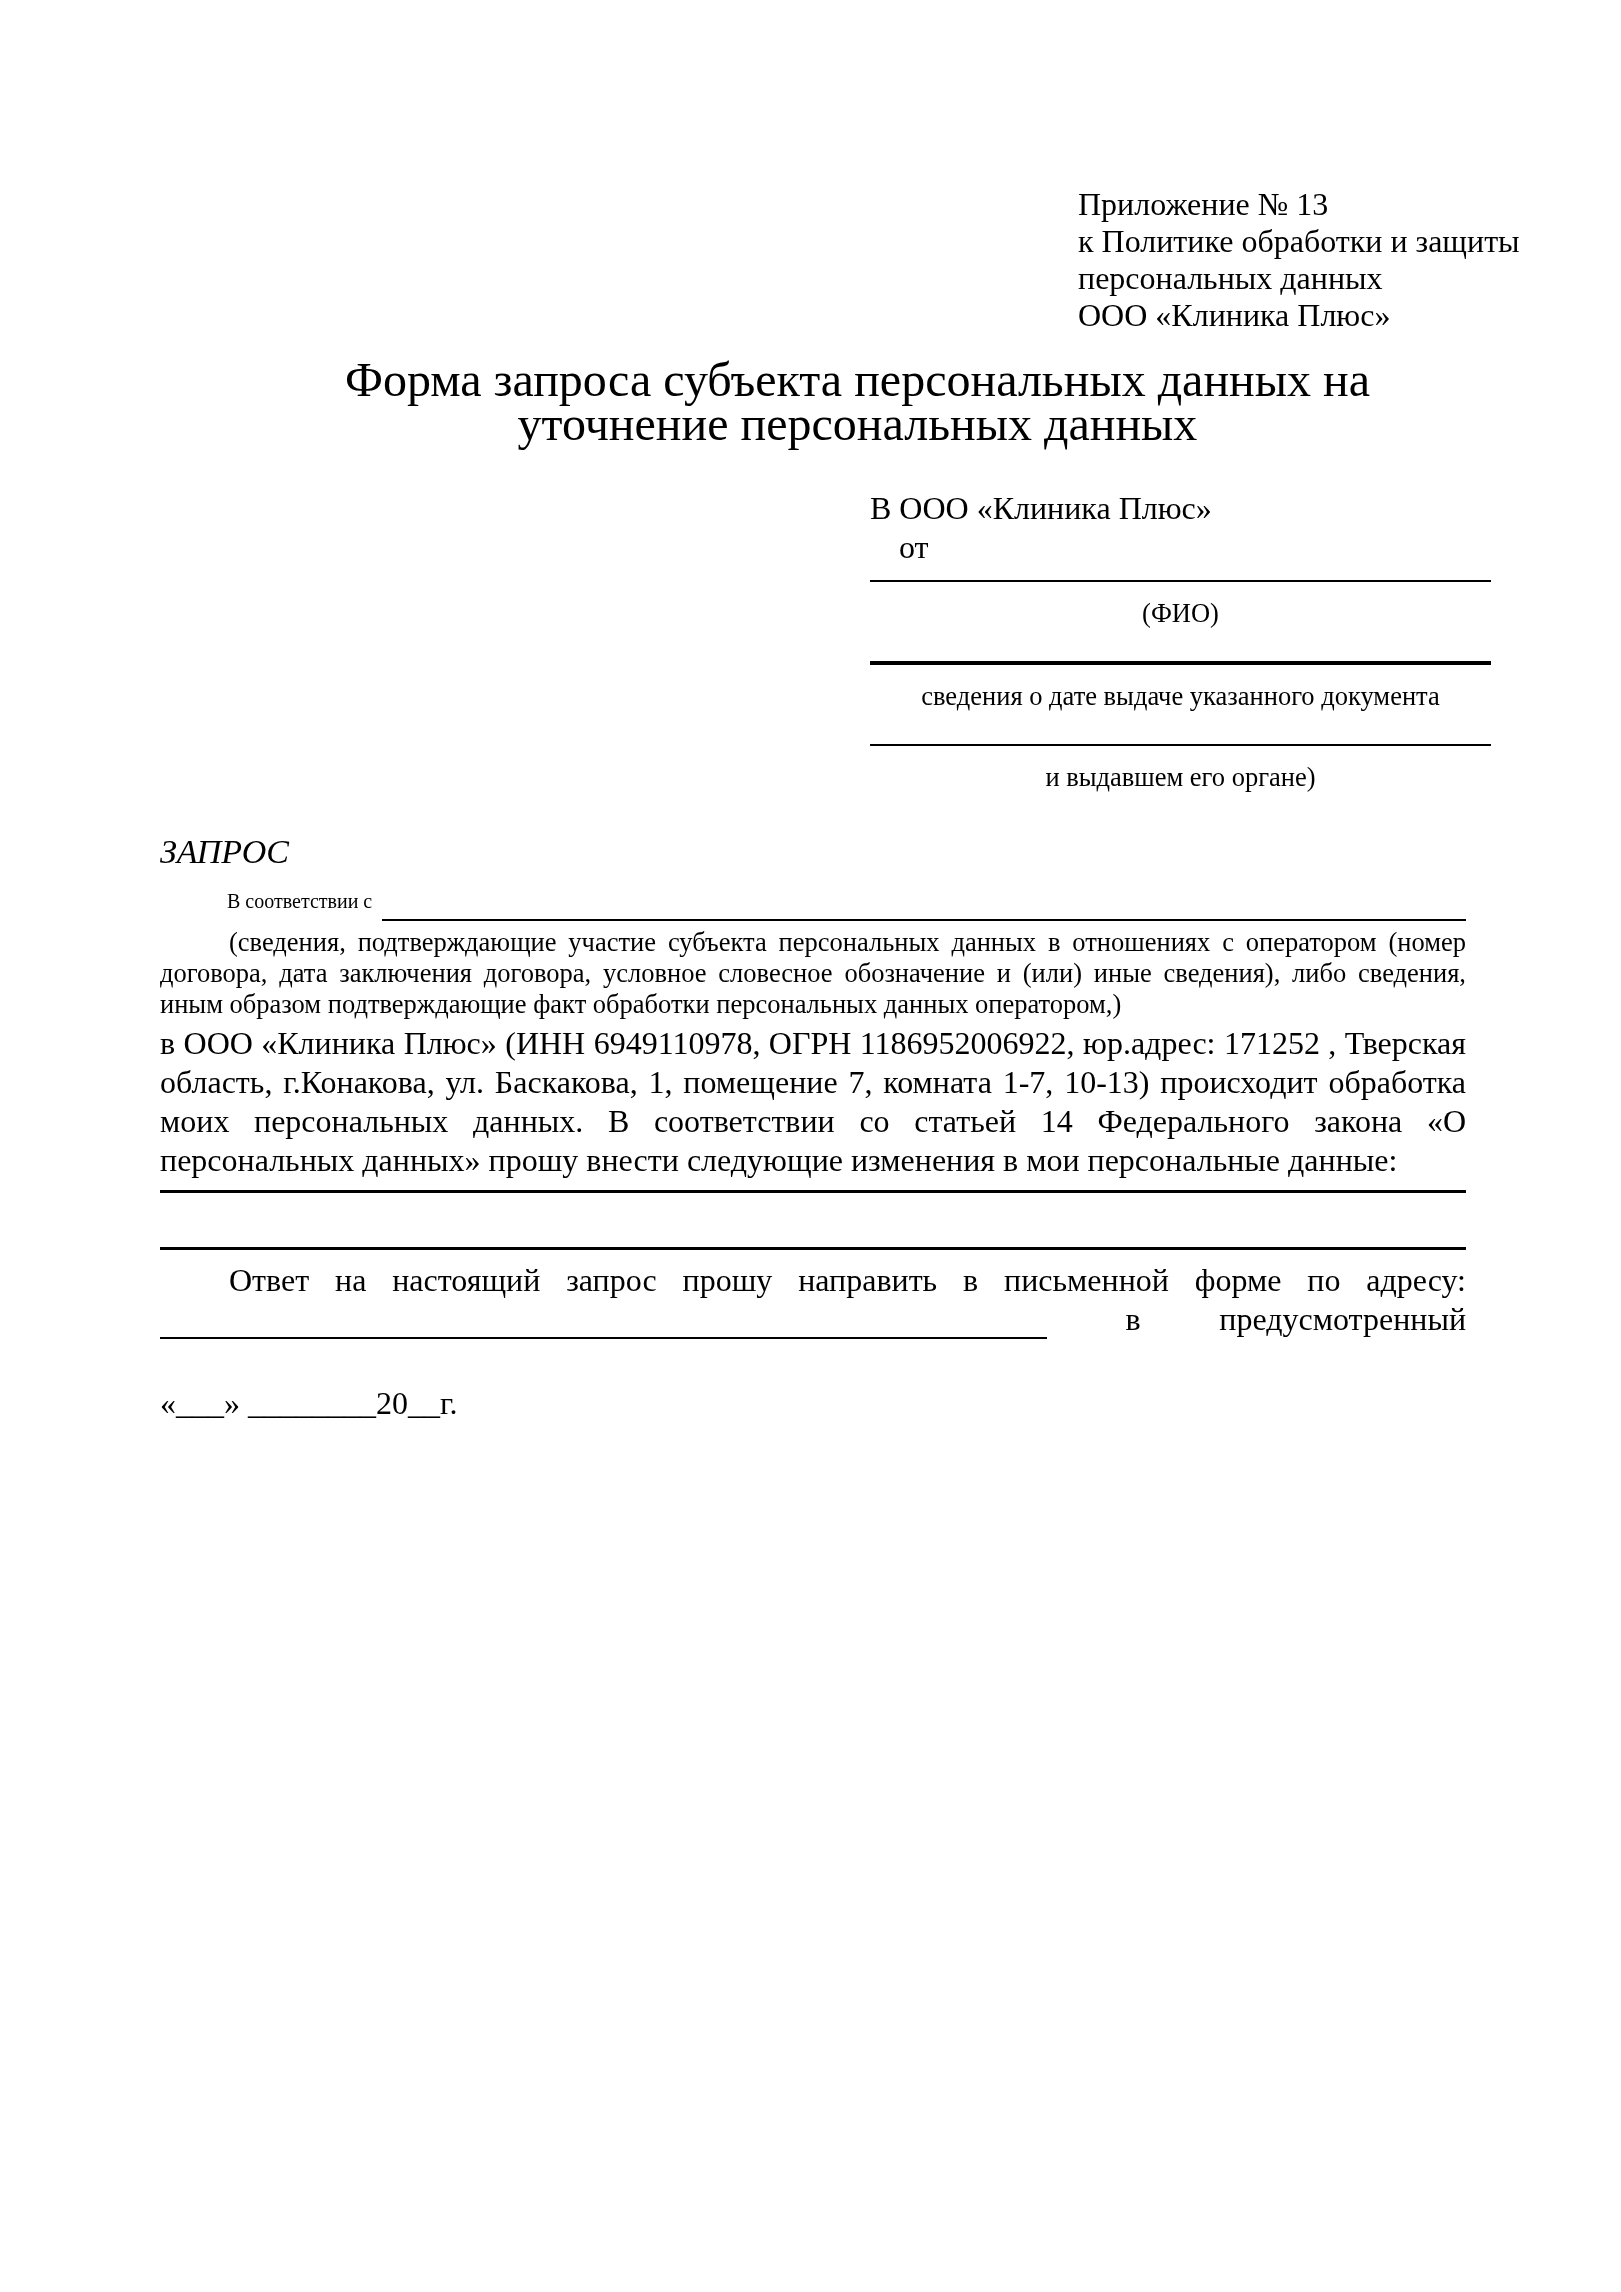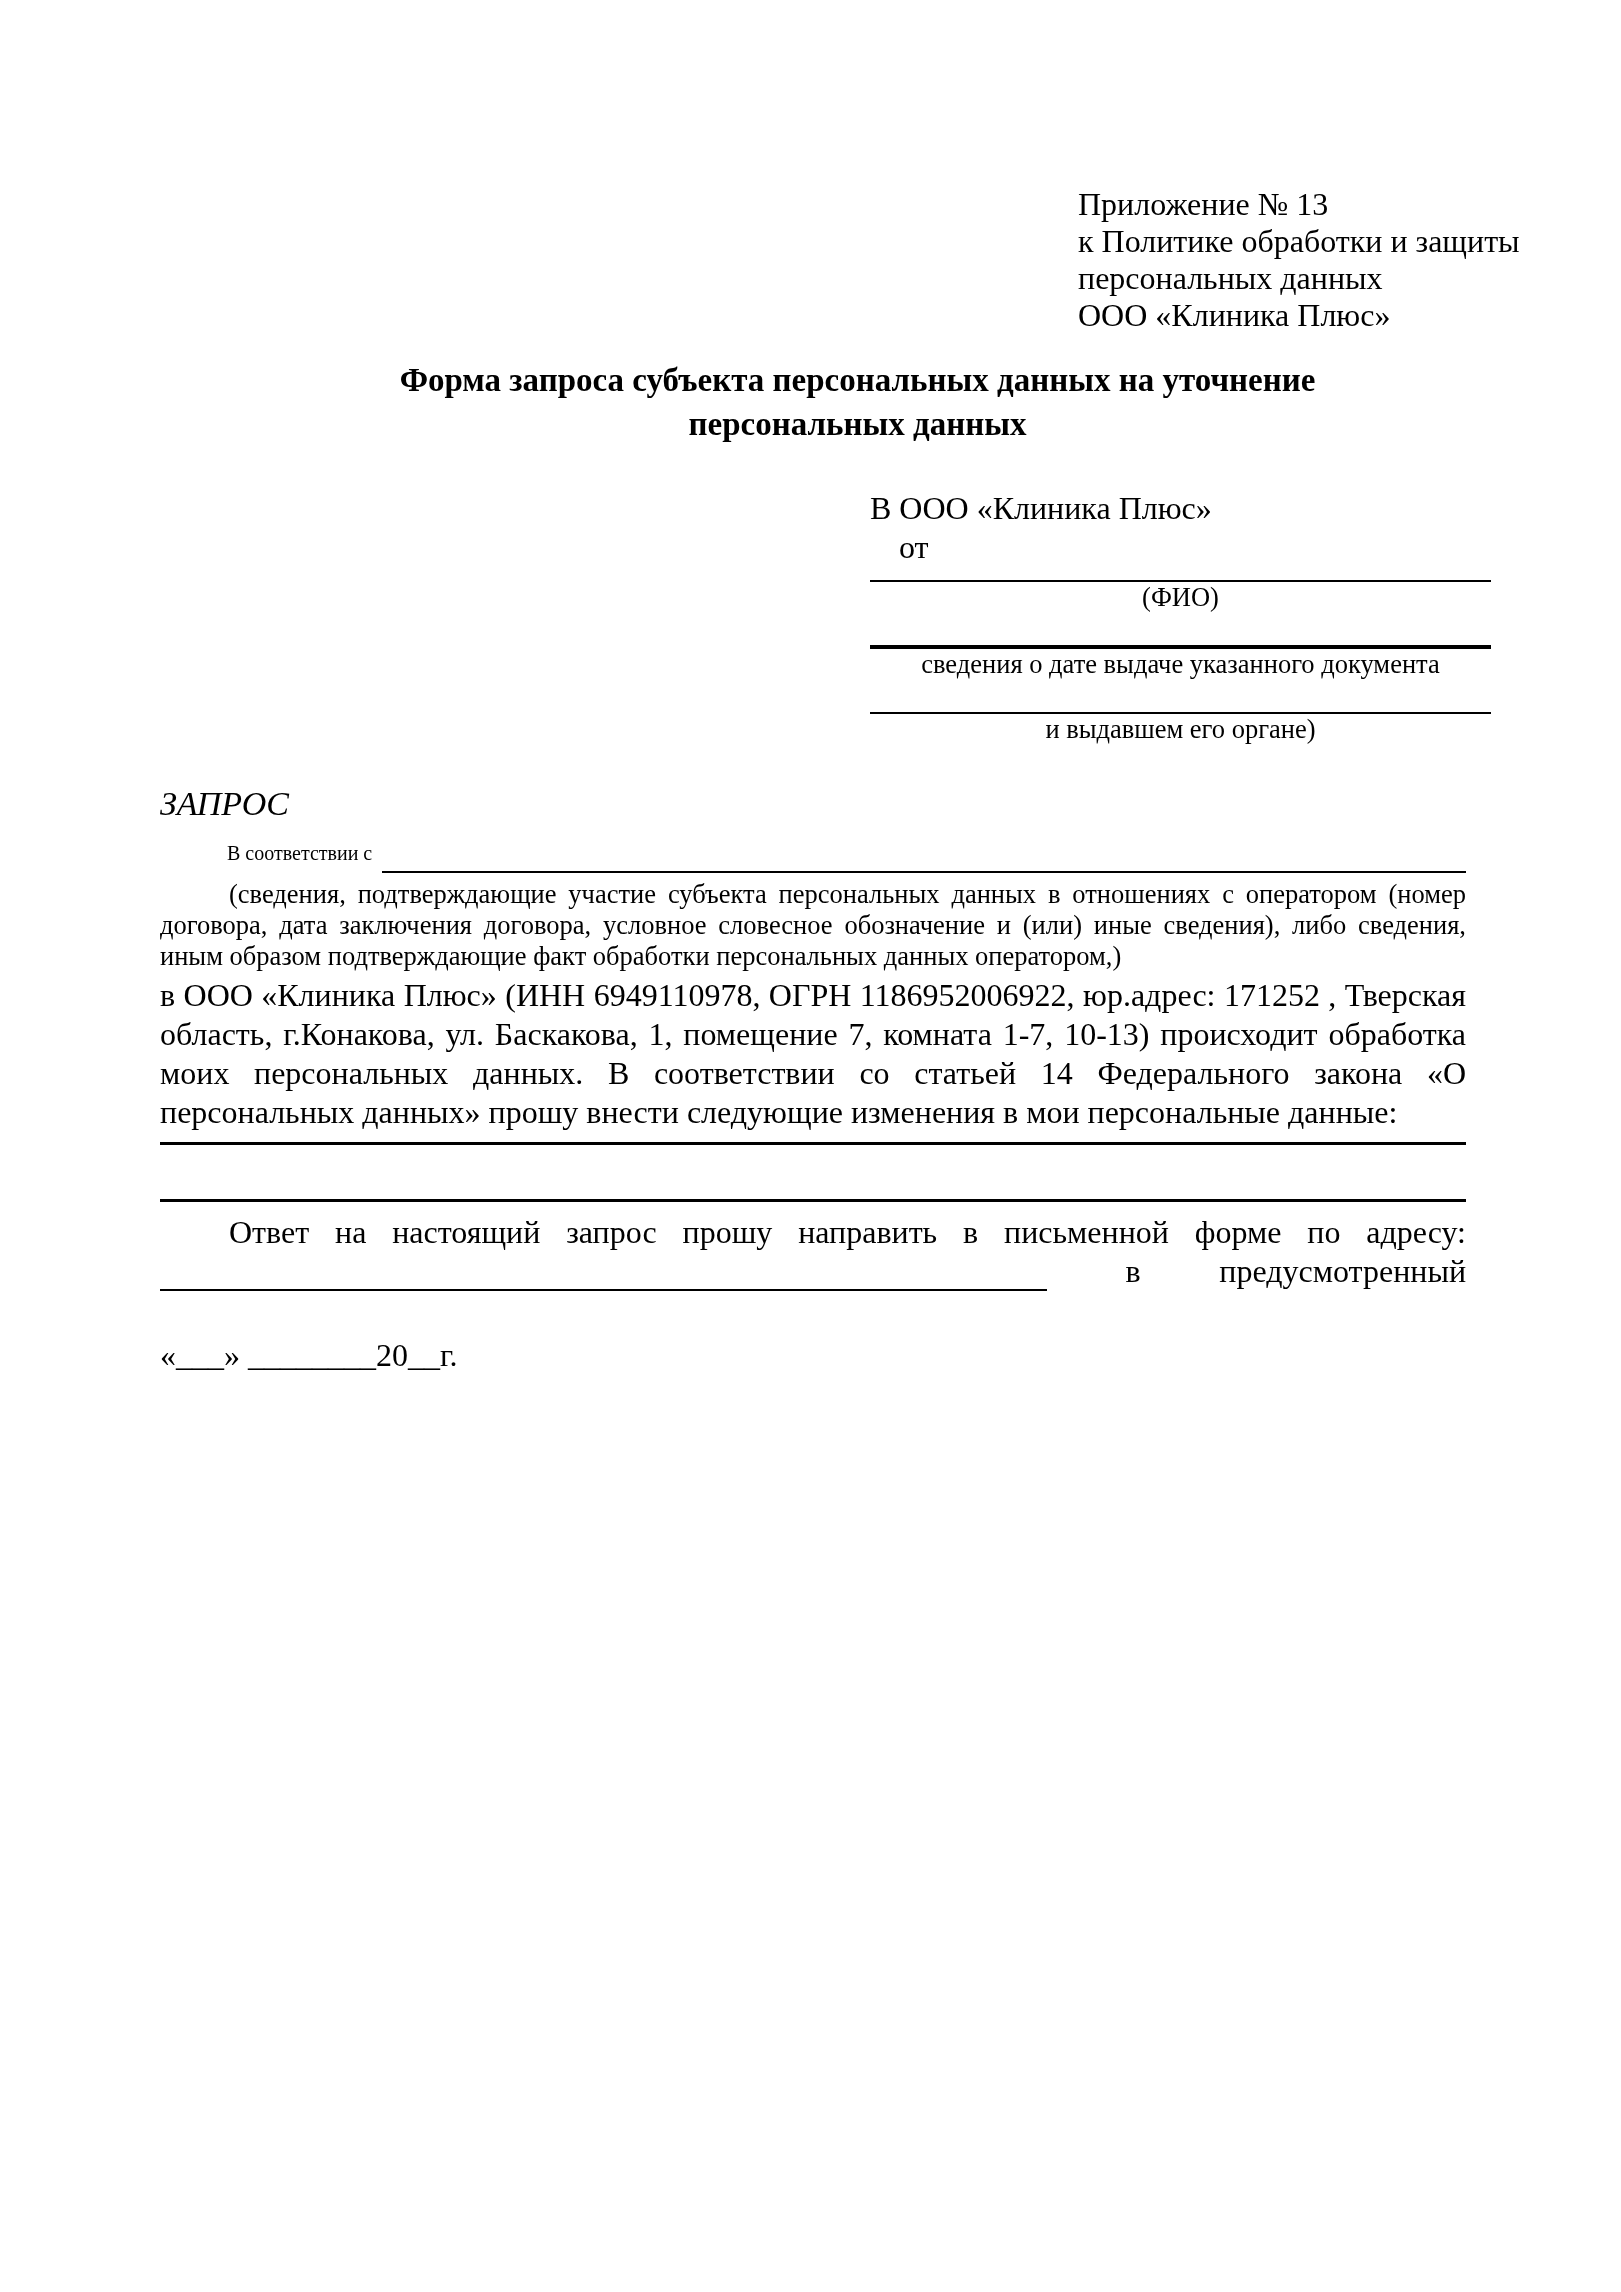--- a/index.html
+++ b/index.html
@@ -21,23 +21,23 @@
   .appendix {
     margin: 186px 0 0 1078px;
     font-size: 32px;
     line-height: 37px;
   }
   
   .doc-title {
     margin: 23.5px 0 0 294px;
     width: 1127px;
     text-align: center;
-    font-size: 33px;
+    font-size: 48px;
     line-height: 44px;
-    font-weight: bold;
+    font-weight: normal;
   }
   
   .addressee {
     margin: 43px 0 0 870px;
     width: 621px;
     font-size: 32px;
     line-height: 39px;
   }
   .addressee .from {
     padding-left: 29px;
@@ -46,21 +46,21 @@
     height: 0;
     border-bottom: 2.9px solid #000;
   }
   .w-line.first {
     margin-top: 13.7px;
   }
   .caption {
     font-size: 26.5px;
     line-height: 29px;
     text-align: center;
-    margin: 1px 0 33px 0;
+    margin: 17px 0 33px 0;
   }
   .caption:last-child { margin-bottom: 0; }
   
   .request-heading {
     margin: 39px 0 0 160px;
     width: 1306px;
     text-align: left;
     font-size: 34px;
     line-height: 41px;
     font-style: italic;

